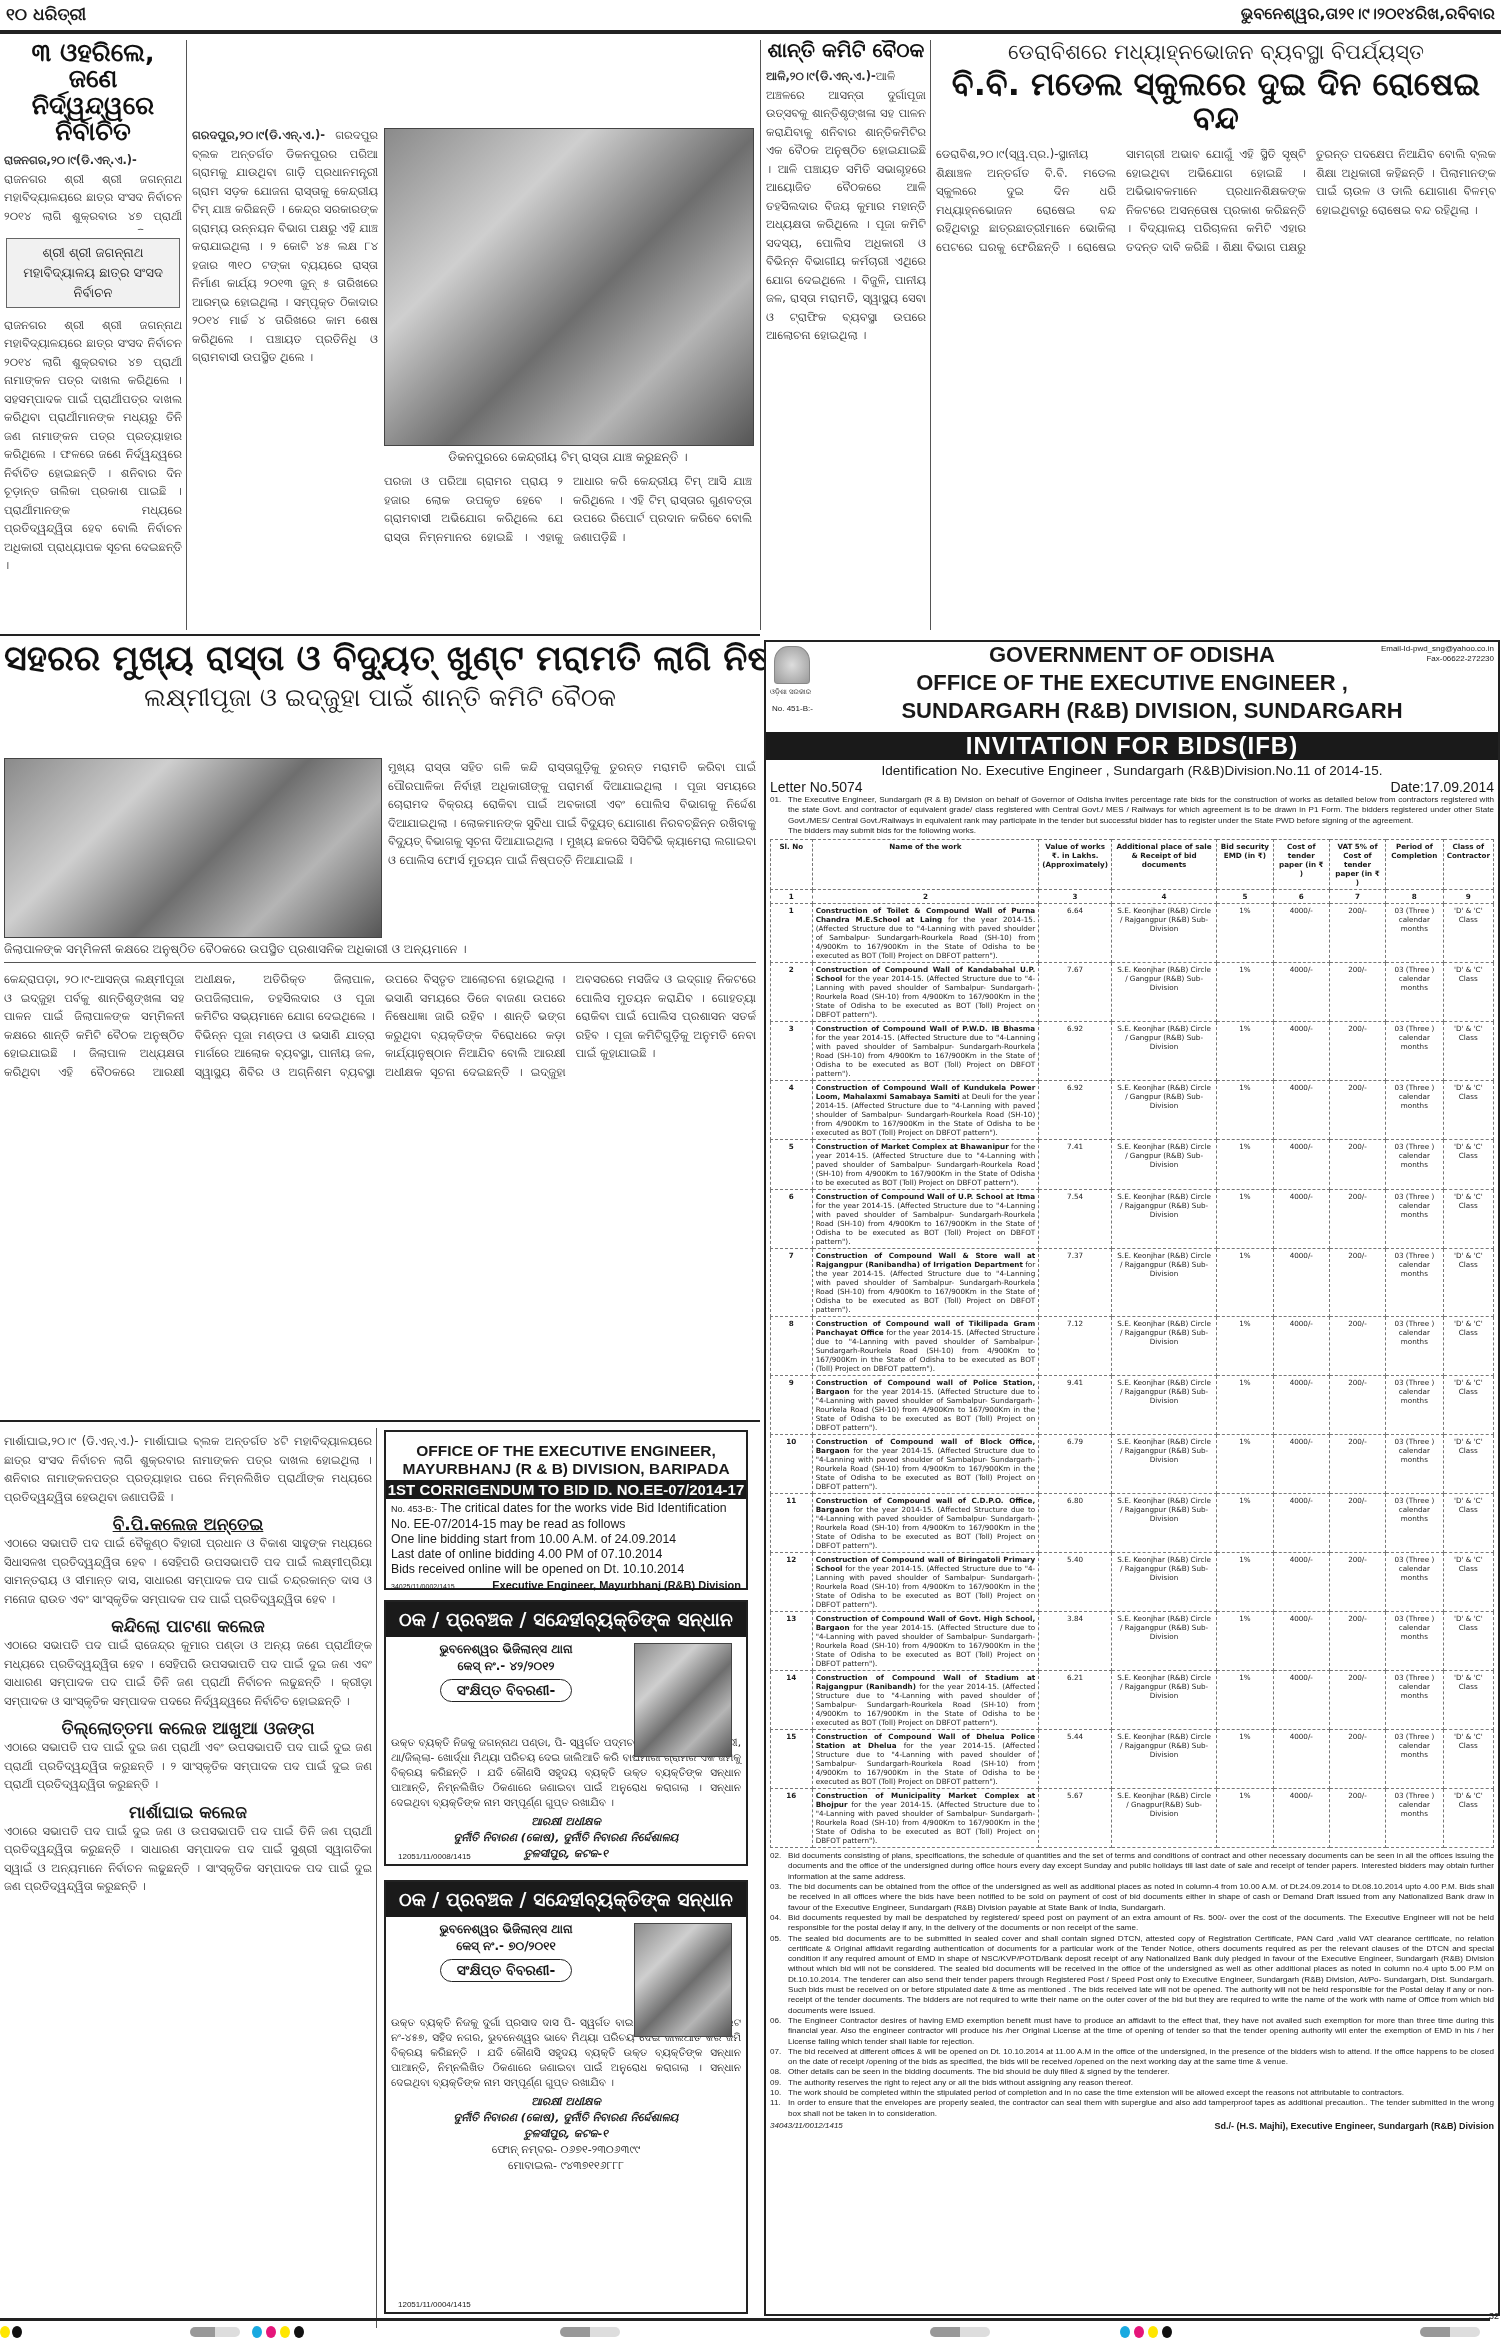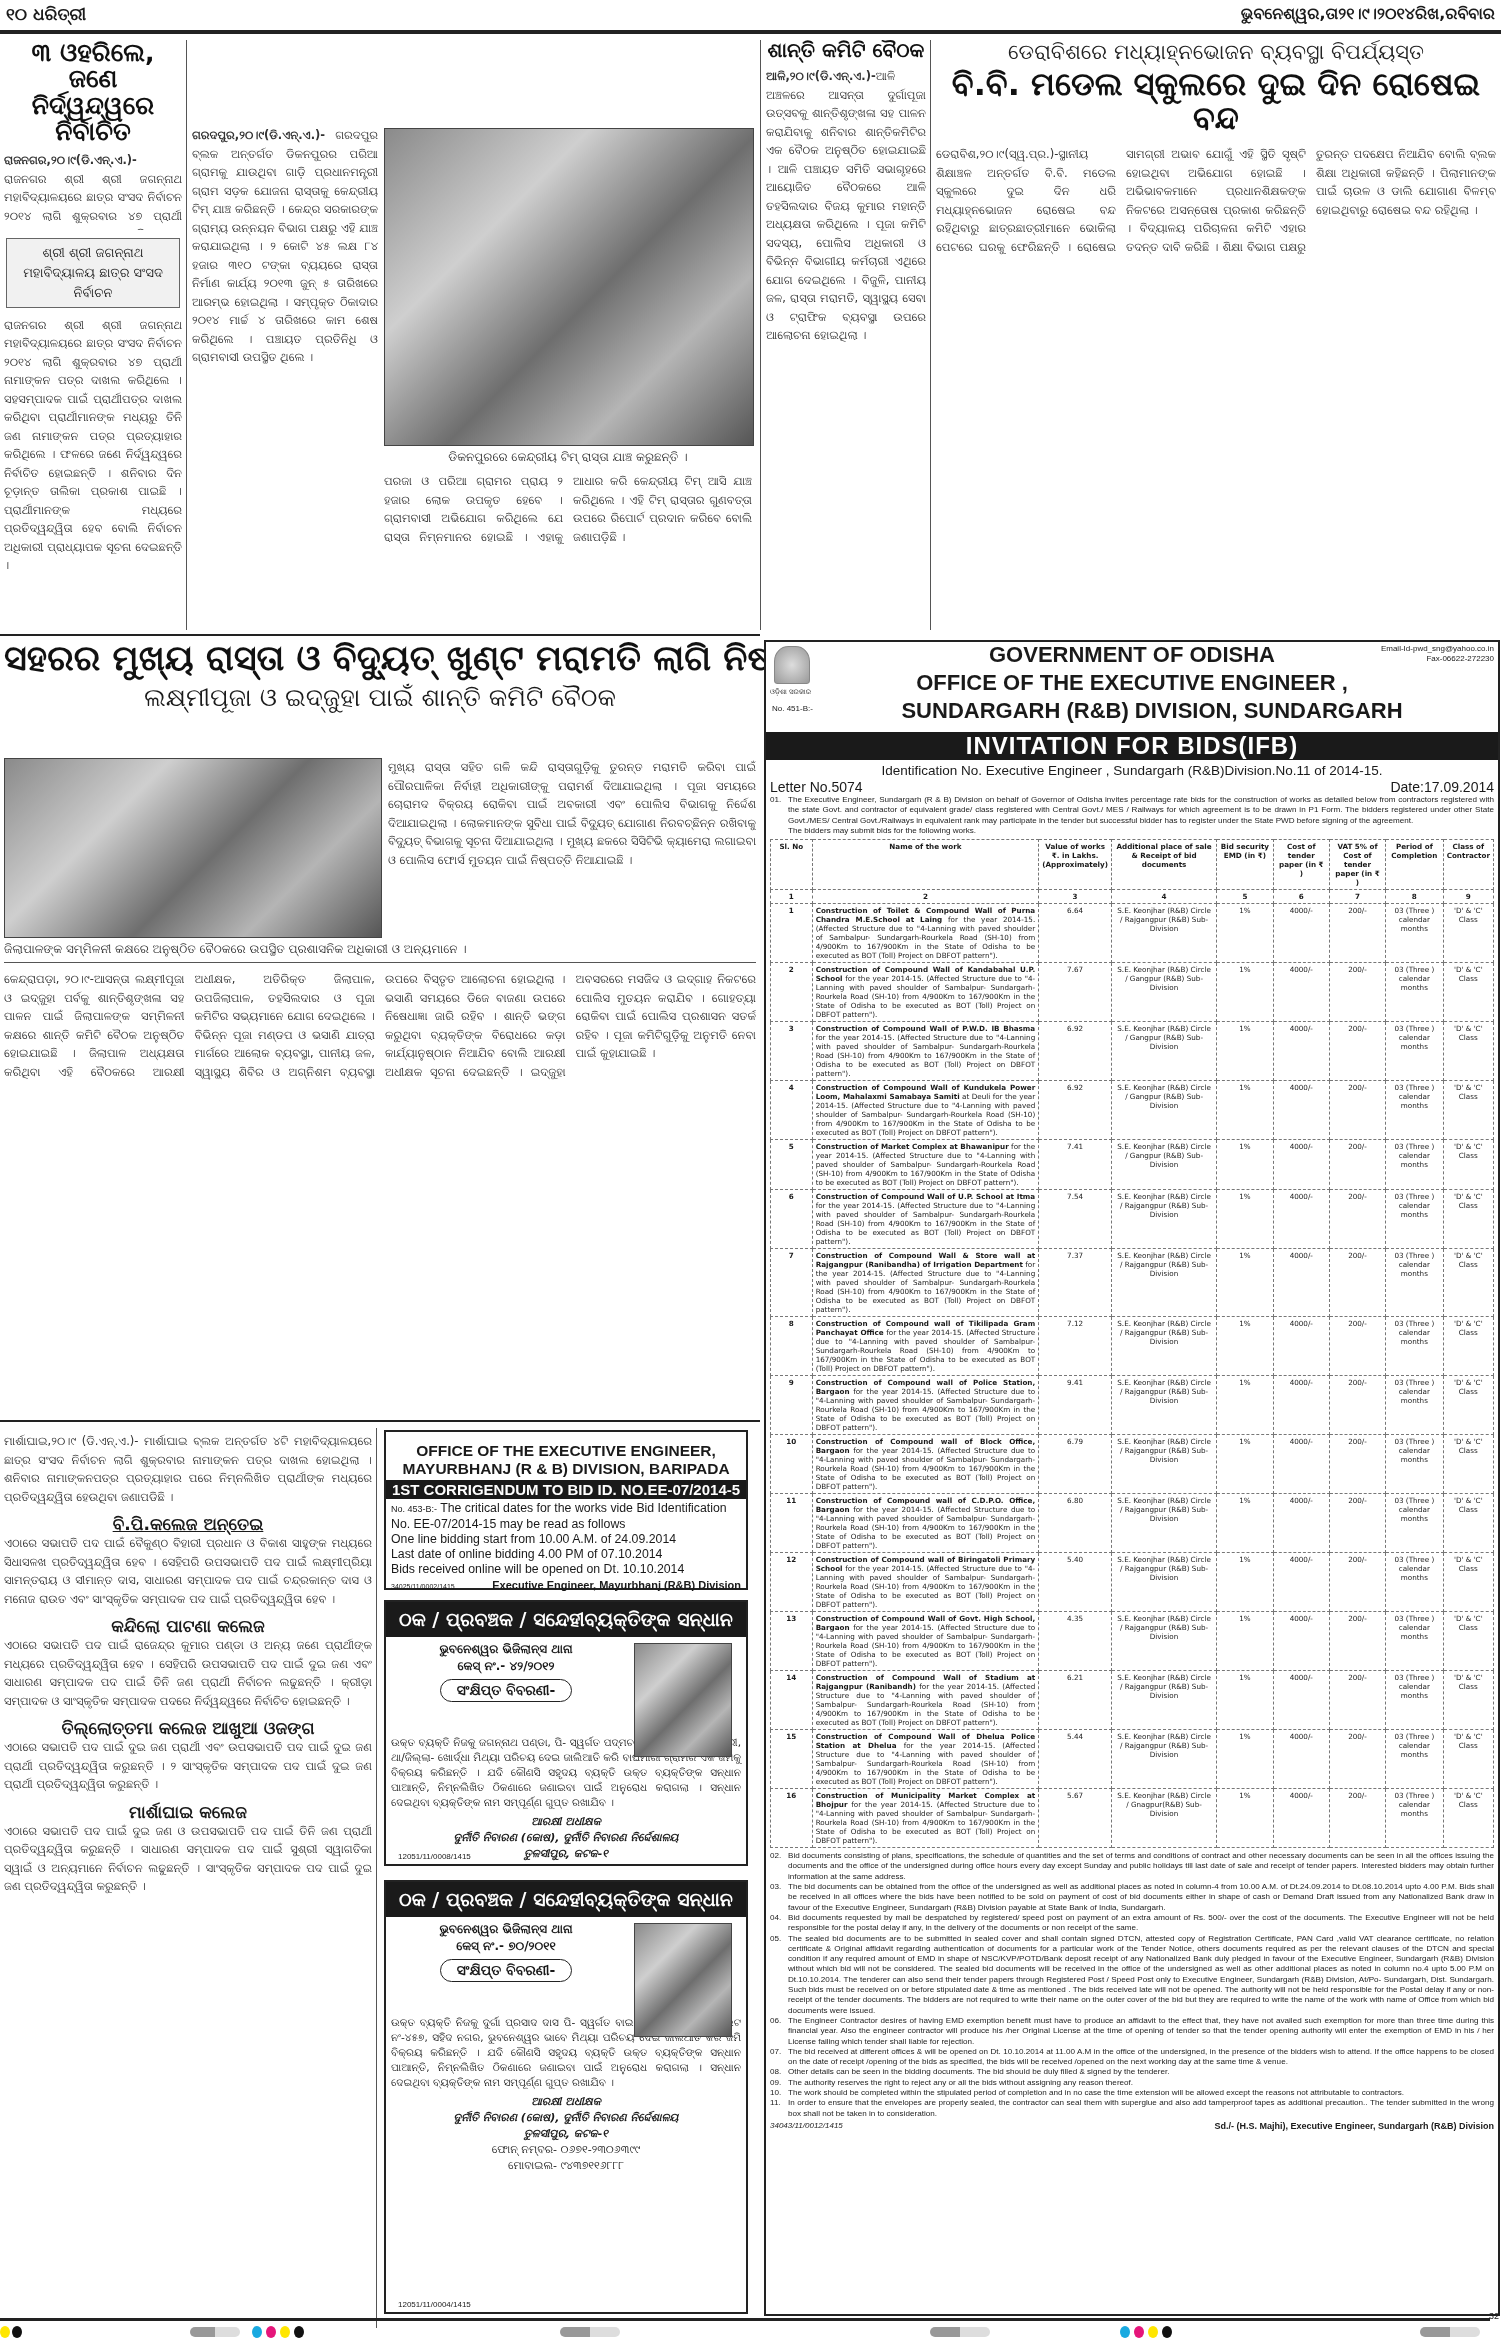--- a/index.html
+++ b/index.html
@@ -90,21 +90,21 @@
       <div class="txt odia">ଏଠାରେ ସଭାପତି ପଦ ପାଇଁ ଦୁଇ ଜଣ ପ୍ରାର୍ଥୀ ଏବଂ ଉପସଭାପତି ପଦ ପାଇଁ ଦୁଇ ଜଣ ପ୍ରାର୍ଥୀ ପ୍ରତିଦ୍ୱନ୍ଦ୍ୱିତା କରୁଛନ୍ତି । ୨ ସାଂସ୍କୃତିକ ସମ୍ପାଦକ ପଦ ପାଇଁ ଦୁଇ ଜଣ ପ୍ରାର୍ଥୀ ପ୍ରତିଦ୍ୱନ୍ଦ୍ୱିତା କରୁଛନ୍ତି ।</div>
       <div class="odia" style="font-size:17px;font-weight:bold;text-align:center;margin-top:8px;">ମାର୍ଶାଘାଇ କଲେଜ</div>
       <div class="txt odia">ଏଠାରେ ସଭାପତି ପଦ ପାଇଁ ଦୁଇ ଜଣ ଓ ଉପସଭାପତି ପଦ ପାଇଁ ତିନି ଜଣ ପ୍ରାର୍ଥୀ ପ୍ରତିଦ୍ୱନ୍ଦ୍ୱିତା କରୁଛନ୍ତି । ସାଧାରଣ ସମ୍ପାଦକ ପଦ ପାଇଁ ସୁଶ୍ରୀ ସ୍ୱାଗତିକା ସ୍ୱାଇଁ ଓ ଅନ୍ୟମାନେ ନିର୍ବାଚନ ଲଢୁଛନ୍ତି । ସାଂସ୍କୃତିକ ସମ୍ପାଦକ ପଦ ପାଇଁ ଦୁଇ ଜଣ ପ୍ରତିଦ୍ୱନ୍ଦ୍ୱିତା କରୁଛନ୍ତି ।</div>
     </div>
 </div>
 <div class="vrule" style="left:376px;top:1428px;height:900px;"></div>
 
 <div class="abs box-ad en" style="left:384px;top:1430px;width:360px;height:156px;">
   <div style="font-size:15.5px;font-weight:bold;text-align:center;margin-top:10px;">OFFICE OF THE EXECUTIVE ENGINEER,</div>
   <div style="font-size:15.5px;font-weight:bold;text-align:center;">MAYURBHANJ (R &amp; B) DIVISION, BARIPADA</div>
-  <div class="banner" style="font-size:15px;padding:1px 0;margin:2px 0;">1ST CORRIGENDUM TO BID ID. NO.EE-07/2014-5</div>
+  <div class="banner" style="font-size:15px;padding:1px 0;margin:2px 0;">1ST CORRIGENDUM TO BID ID. NO.EE-07/2014-17</div>
   <div style="padding:0 5px;font-size:12.3px;line-height:15px;">
     <span style="font-size:9px;">No. 453-B:-</span>
     <span>The critical dates for the works vide Bid Identification</span><br>
     <span>No. EE-07/2014-15 may be read as follows</span><br>
     <span>One line bidding start from 10.00 A.M. of 24.09.2014</span><br>
     <span>Last date of online bidding 4.00 PM of 07.10.2014</span><br>
     <span>Bids received online will be opened on Dt. 10.10.2014</span>
   </div>
   <div style="display:flex;justify-content:space-between;align-items:baseline;padding:2px 5px;">
     <span style="font-size:7px;">34025/11/0002/1415</span>
@@ -330,21 +330,21 @@
             <td class="c">S.E. Keonjhar (R&amp;B) Circle / Rajgangpur (R&amp;B) Sub-Division</td>
             <td class="c">1%</td>
             <td class="c">4000/-</td>
             <td class="c">200/-</td>
             <td class="c">03 (Three ) calendar months</td>
             <td class="c">'D' &amp; 'C' Class</td>
           </tr>
           <tr>
             <td class="c" style="font-weight:bold;">13</td>
             <td class="work"><b>Construction of Compound Wall of Govt. High School, Bargaon</b> <span>for the year 2014-15.</span> <span>(Affected Structure due to "4-Lanning with paved shoulder of Sambalpur- Sundargarh-Rourkela Road (SH-10) from 4/900Km to 167/900Km in the State of Odisha to be executed as BOT (Toll) Project on DBFOT pattern").</span></td>
-            <td class="c">4.35</td>
+            <td class="c">3.84</td>
             <td class="c">S.E. Keonjhar (R&amp;B) Circle / Rajgangpur (R&amp;B) Sub-Division</td>
             <td class="c">1%</td>
             <td class="c">4000/-</td>
             <td class="c">200/-</td>
             <td class="c">03 (Three ) calendar months</td>
             <td class="c">'D' &amp; 'C' Class</td>
           </tr>
           <tr>
             <td class="c" style="font-weight:bold;">14</td>
             <td class="work"><b>Construction of Compound Wall of Stadium at Rajgangpur (Ranibandh)</b> <span>for the year 2014-15.</span> <span>(Affected Structure due to "4-Lanning with paved shoulder of Sambalpur- Sundargarh-Rourkela Road (SH-10) from 4/900Km to 167/900Km in the State of Odisha to be executed as BOT (Toll) Project on DBFOT pattern").</span></td>

